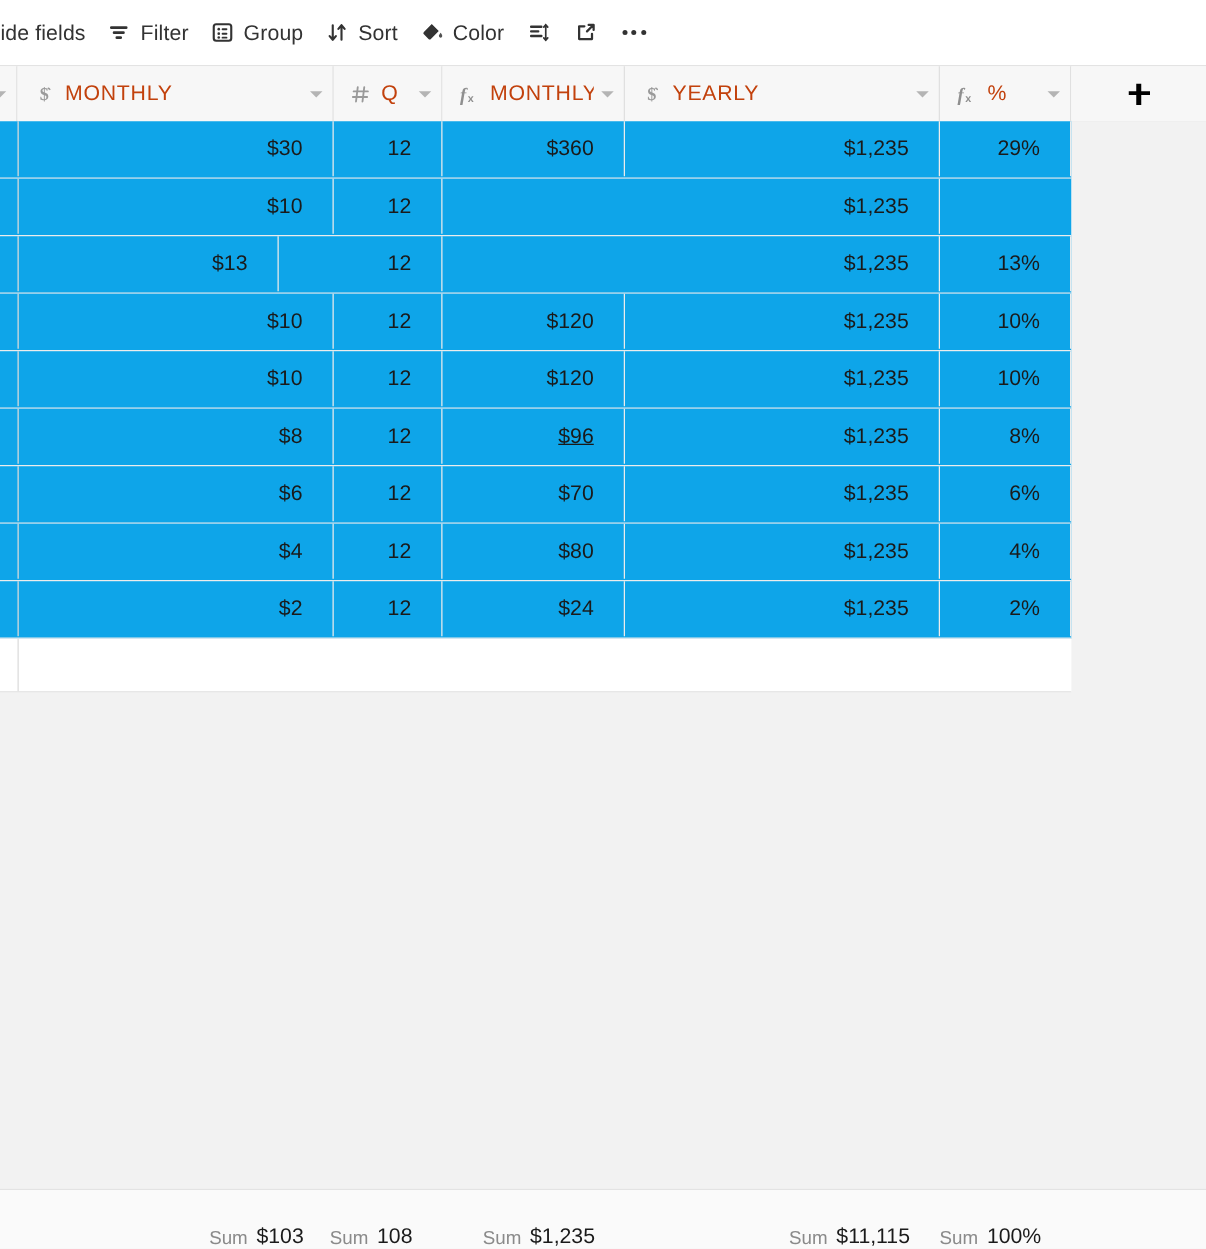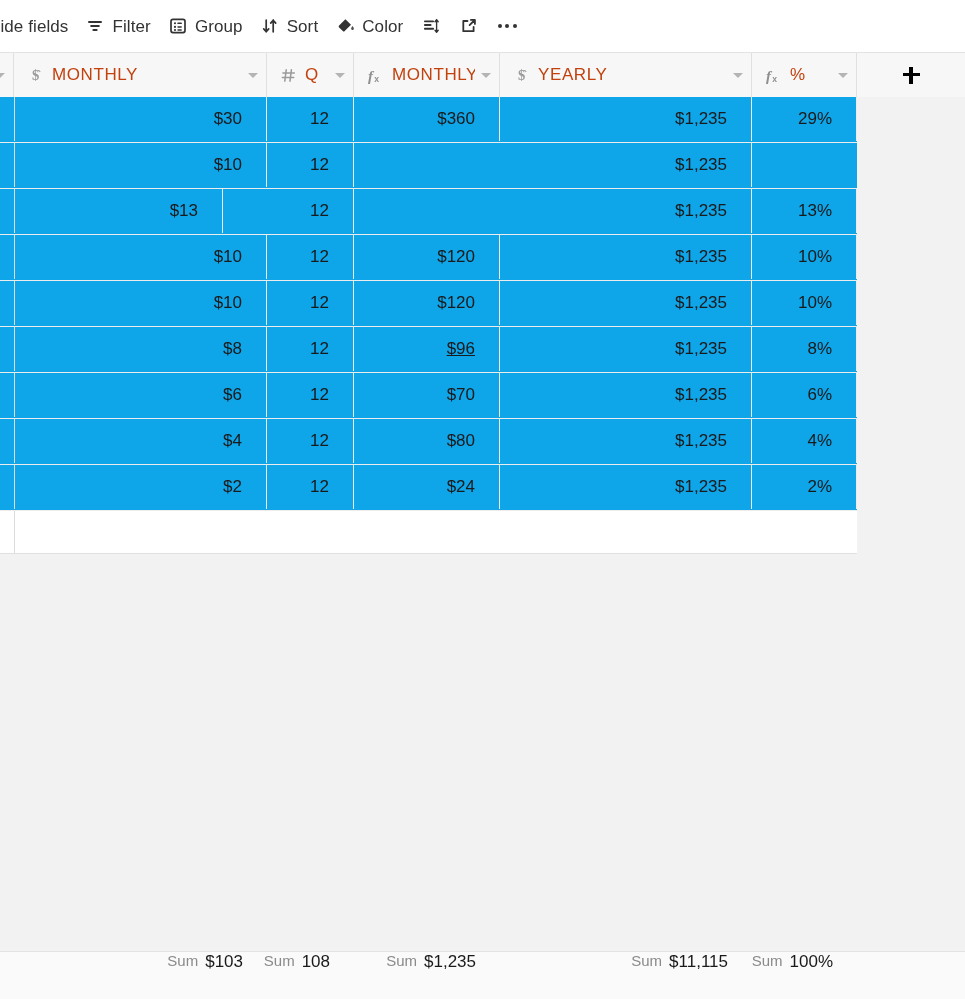--- a/index.html
+++ b/index.html
@@ -215,21 +215,21 @@
     background: #fafafa;
     border-top: 1px solid #e3e3e3;
     box-sizing: border-box;
   }
   .scell {
     position: absolute;
     top: 0;
     height: 47px;
     box-sizing: border-box;
     display: flex;
-    align-items: flex-start;
+    align-items: flex-end;
     justify-content: flex-end;
     padding-right: 24px;
     gap: 7px;
     cursor: pointer;
   }
   .scell .slab {
     font-size: 15px;
     color: #8a8a8a;
   }
   .scell .sval {

